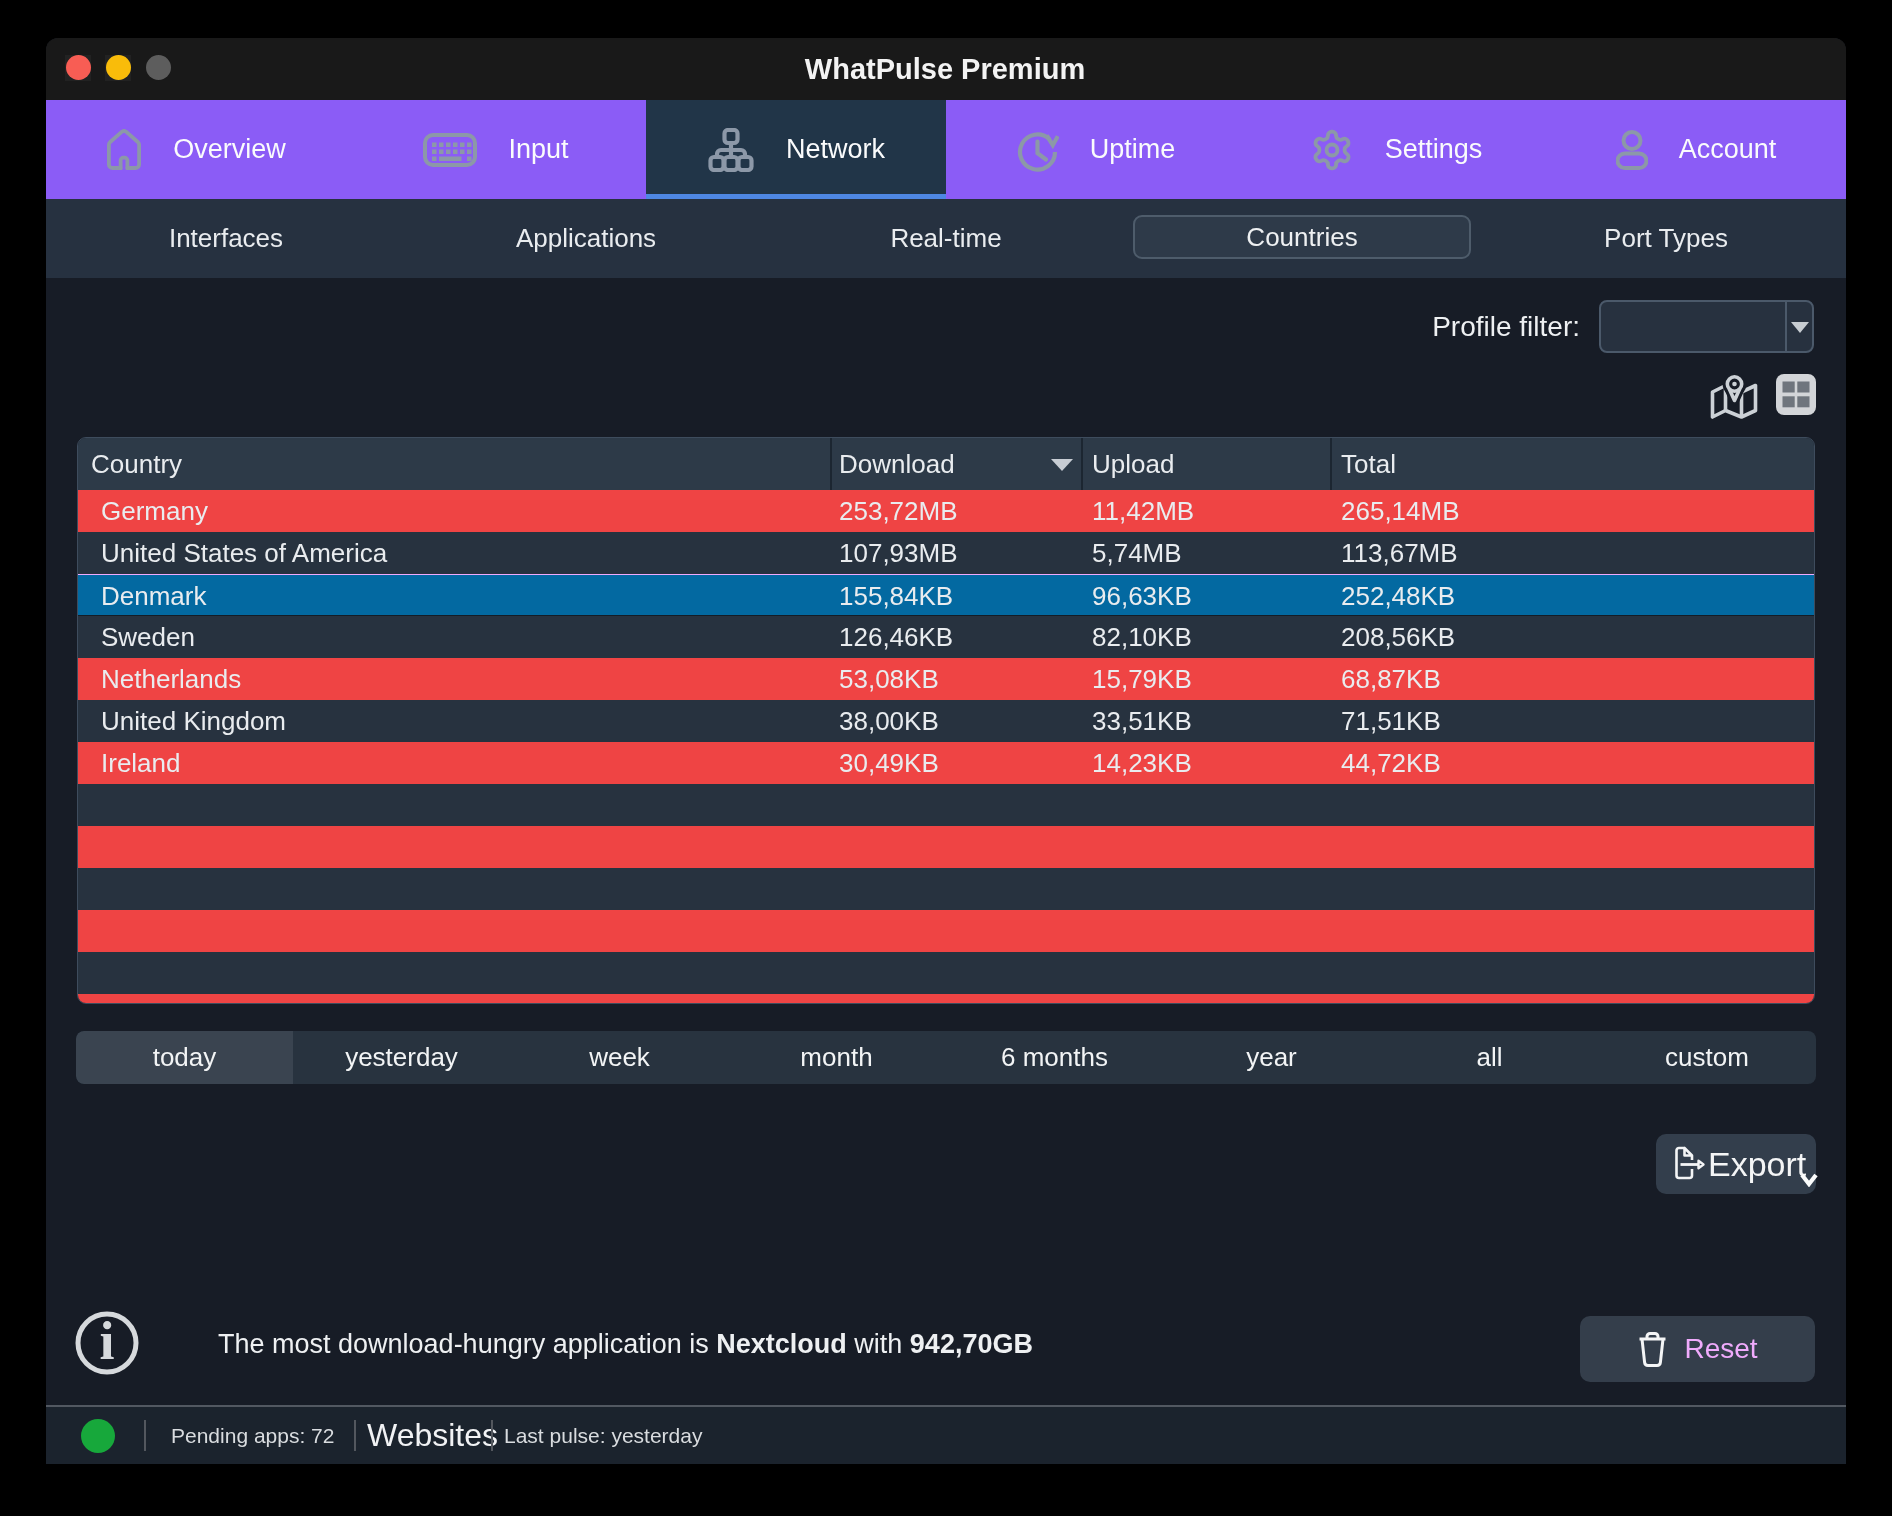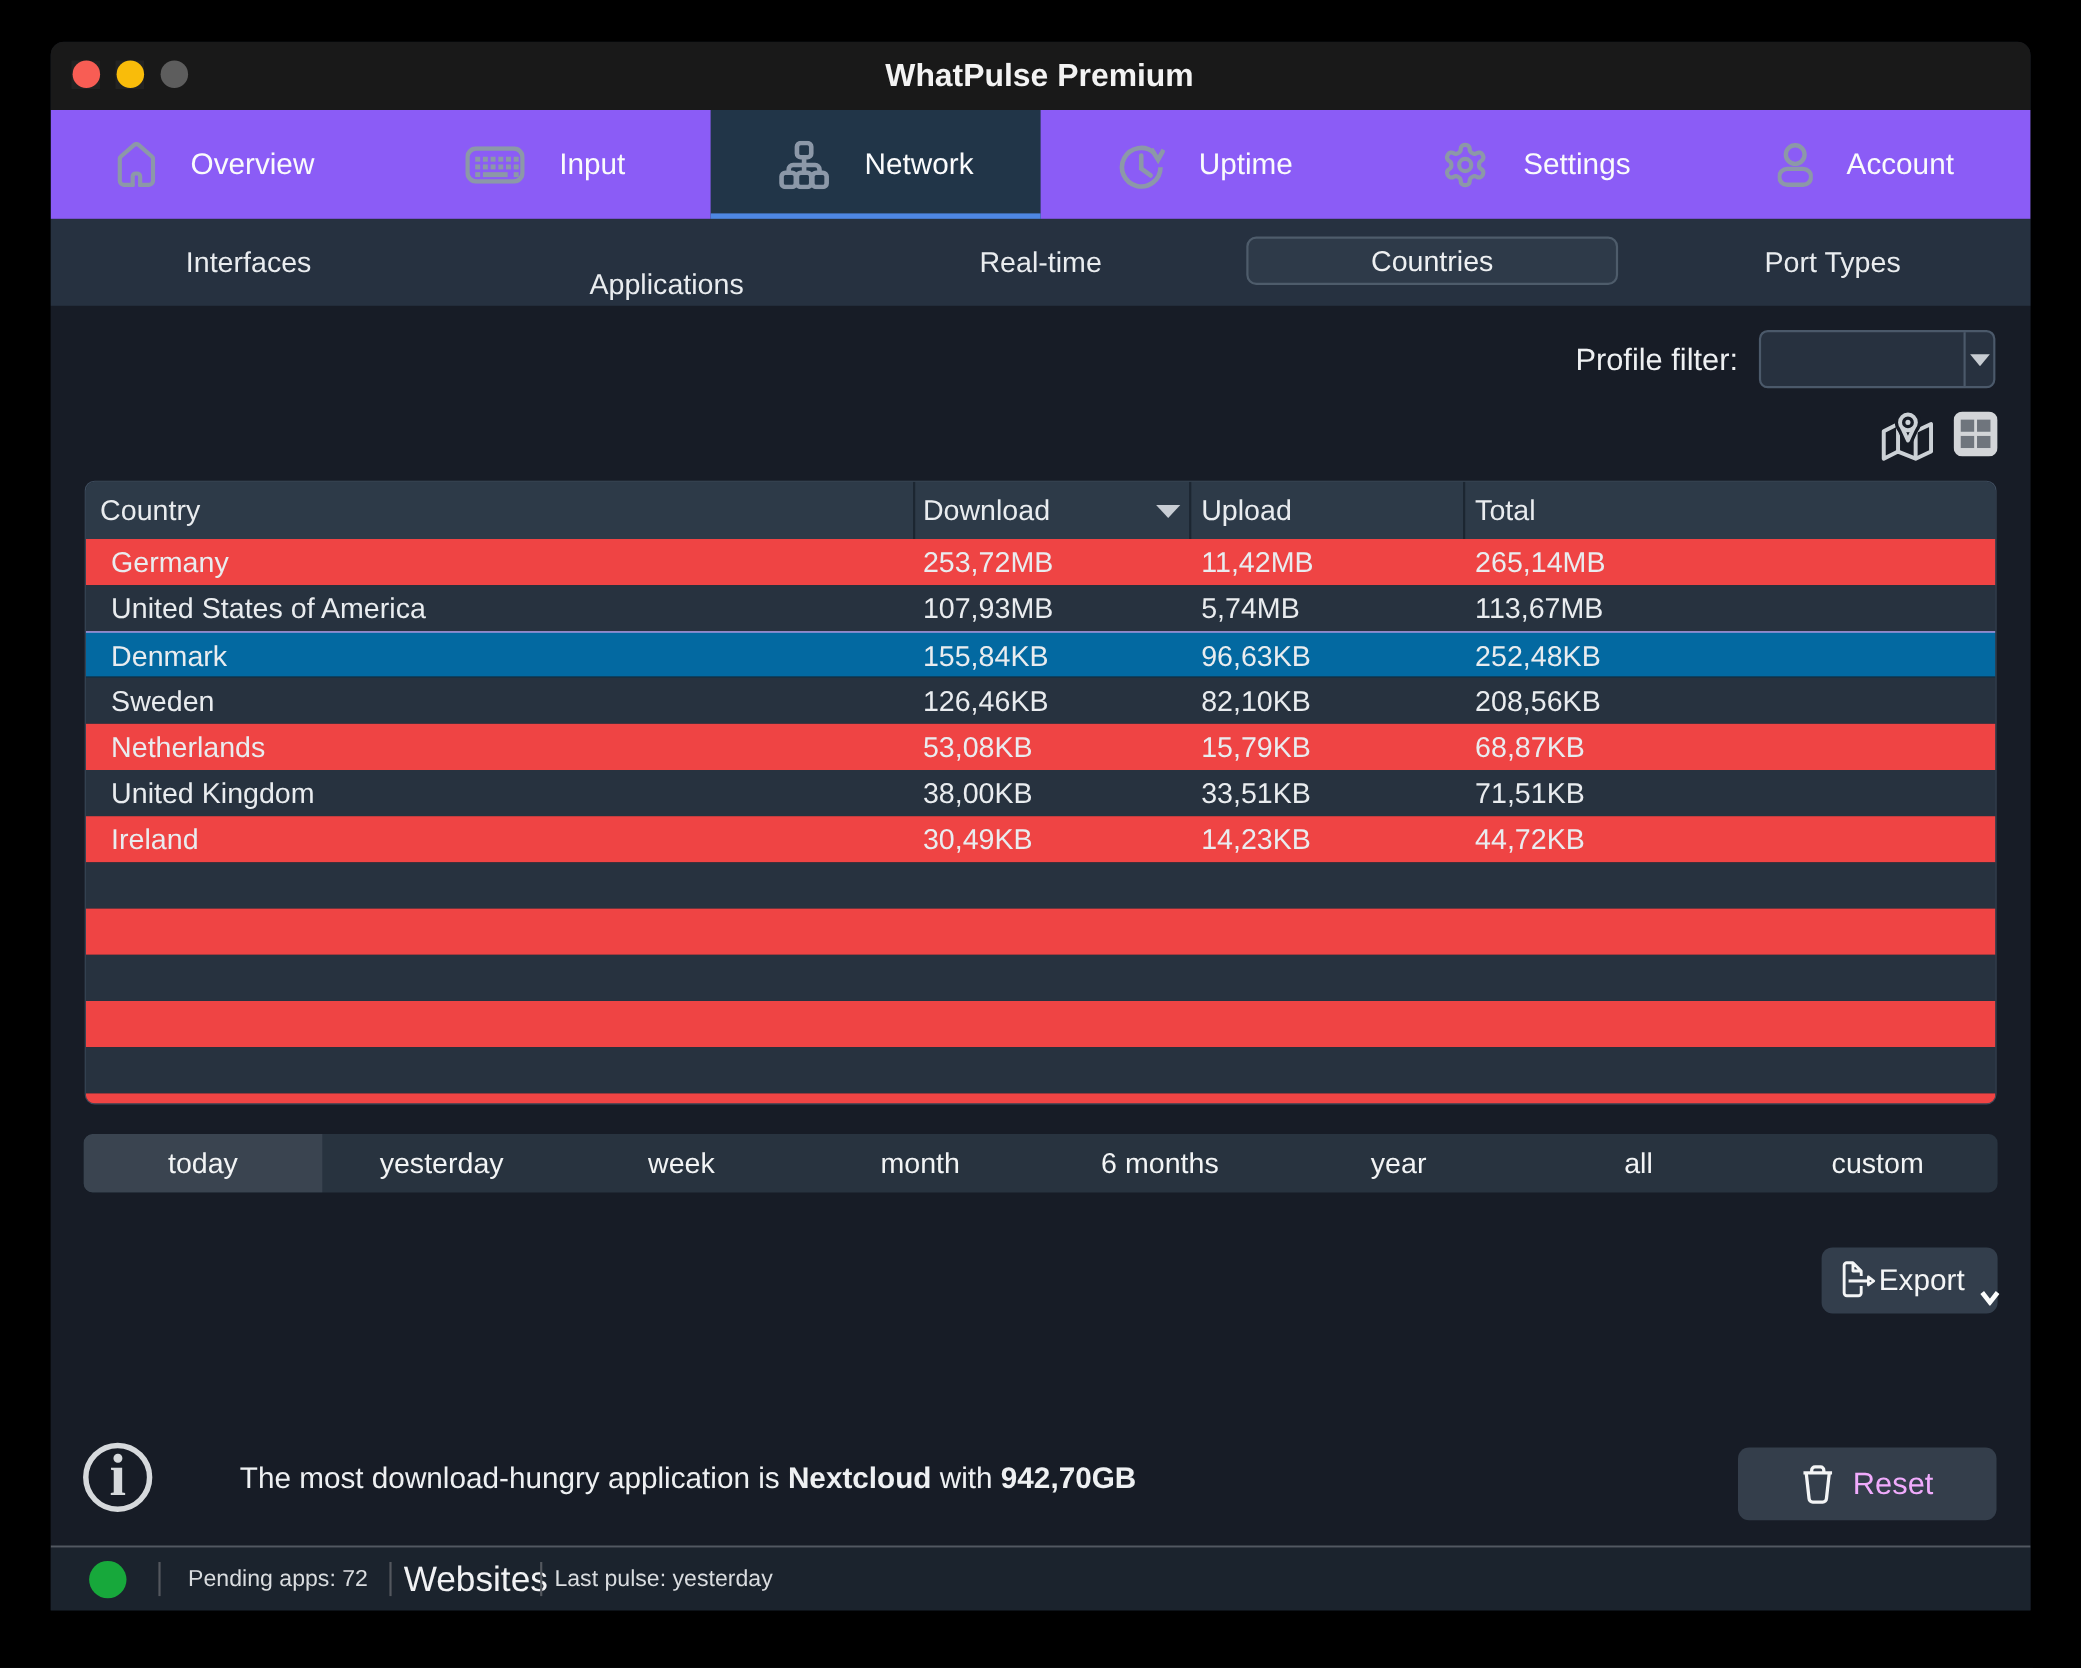--- a/index.html
+++ b/index.html
@@ -50,21 +50,21 @@
   .sel { background:#0369a1; border-top:1px solid #f0abfc; border-bottom:1px solid #141d27;padding-left:47px; }
   
   .tbar { position:absolute; left:30px; top:993px; width:1740px; height:53px; background:#28333f;
     border-radius:8px; overflow:hidden; }
   .tcell { position:absolute; top:0; height:53px; width:217px; display:flex; align-items:center;
     justify-content:center; color:#f2f4f5; font-size:26px; }
   .tcell.on { background:#3a4450; border-radius:8px 0 0 8px; }
   
   .exportbtn { position:absolute; left:1610px; top:1096px; width:160px; height:60px; background:#333e4c;
     border-radius:10px; }
-  .exportbtn .lab { position:absolute; left:52px; top:0; height:60px; line-height:60px; color:#f4f5f6; font-size:27px; }
+  .exportbtn .lab { position:absolute; left:52px; top:0; height:60px; line-height:60px; color:#f4f5f6; font-size:34px; }
   
   .inforow { position:absolute; left:172px; top:1290px; height:32px; line-height:32px; color:#eef0f2; font-size:27px; white-space:nowrap; }
   .resetbtn { position:absolute; left:1534px; top:1278px; width:235px; height:66px; background:#343e4b;
     border-radius:10px; display:flex; align-items:center; justify-content:center; gap:16px;
     color:#f0abfc; font-size:28px; }
   
   .sepline { position:absolute; left:0; top:1367px; width:1800px; height:2px; background:#525861; }
   .statusbar { position:absolute; left:0; top:1369px; width:1800px; height:57px; background:#1b232d; }
   .sb-sep { position:absolute; top:13px; width:2px; height:31px; background:#53575e; }
   .sb-text { position:absolute; color:#d9dcdf; font-size:21px; line-height:57px; top:0; }
@@ -145,21 +145,21 @@
         <circle cx="16" cy="11.5" r="8.5"></circle>
         <rect x="1.5" y="24.5" width="29" height="14.5" rx="7.25"></rect>
       </svg>
       <span>Account</span>
       </div>
     <div class="underline"></div>
   </div>
 
   <div class="subnav">
     <div class="sub" style="left:0;">Interfaces</div>
-    <div class="sub" style="left:380px;margin-top:20px;">Applications</div>
+    <div class="sub" style="left:360px;">Applications</div>
     <div class="sub" style="left:720px;">Real-time</div>
     <div class="sub" style="left:1440px;">Port Types</div>
     <div class="chip">Countries</div>
   </div>
 
   <div class="pf-label">Profile filter:</div>
   <div class="combo">
       <div class="div"></div>
       <div class="arr"></div>
     </div>

